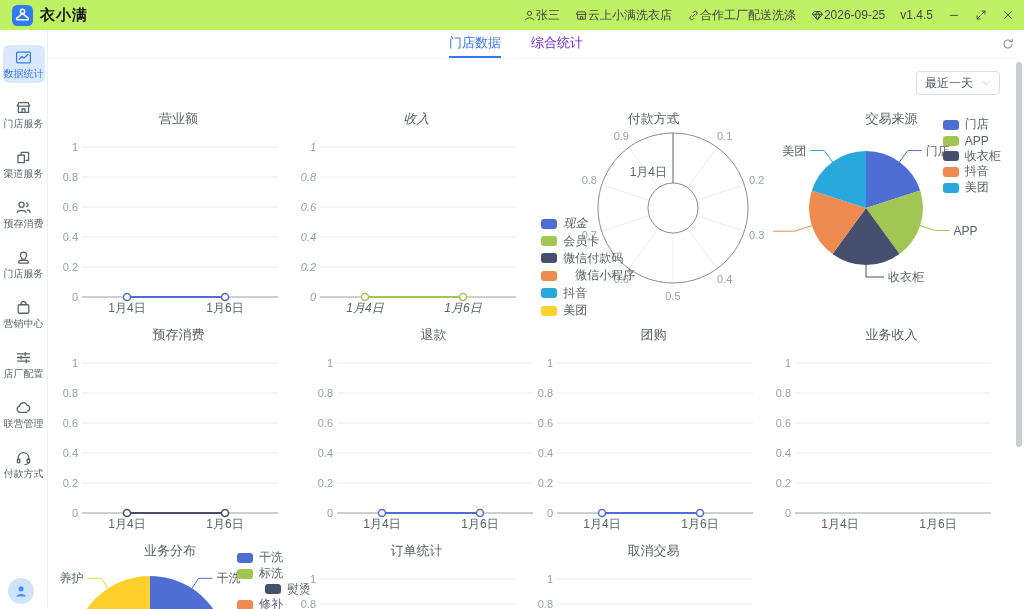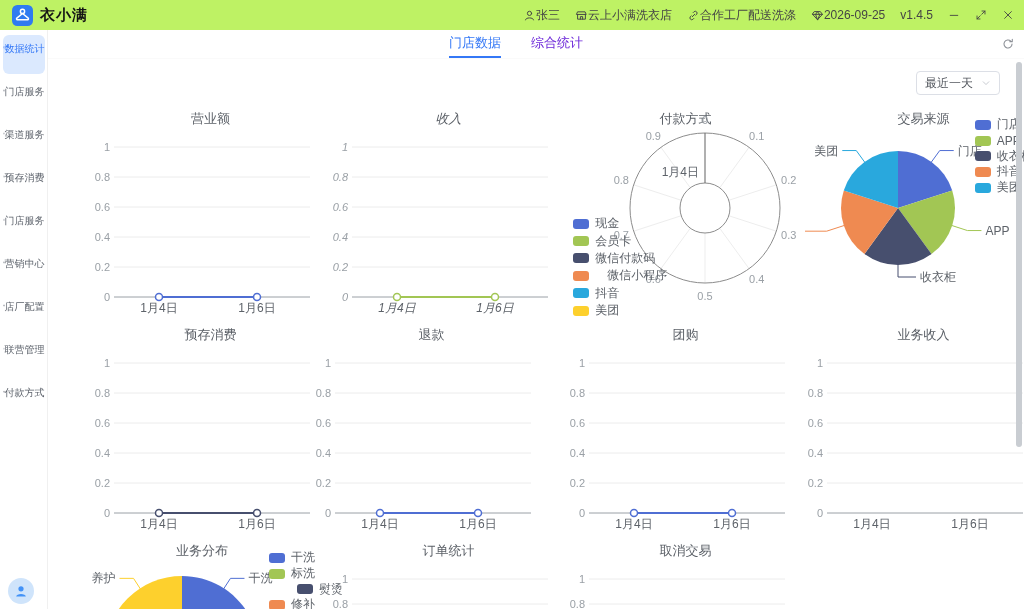--- a/index.html
+++ b/index.html
@@ -12,42 +12,42 @@
   .brand-name{font-size:15px;font-weight:bold;color:#151515;letter-spacing:1px;}
   .tb-right{display:flex;align-items:center;gap:15px;font-size:12px;color:#454545;}
   .tb-item{display:flex;align-items:center;cursor:default;}
   .tb-item svg{width:13px;height:13px;}
   .win-btn{display:flex;align-items:center;cursor:pointer;}
   .win-btn svg{width:12px;height:12px;}
   .icon{fill:none;stroke:currentColor;stroke-width:1.2;stroke-linecap:round;stroke-linejoin:round;}
   .app-body{display:flex;height:579px;}
   .sidebar{width:48px;border-right:1px solid #f0f0f0;box-sizing:border-box;position:relative;
     padding-top:3px;flex:none;}
-  .side-item{width:42px;margin:2px auto 4px;border-radius:6px;display:flex;flex-direction:row;
-    align-items:center;padding:4px 0 16px;color:#5c626b;cursor:pointer;}
+  .side-item{width:42px;margin:12px auto 4px;border-radius:6px;display:flex;flex-direction:column;
+    align-items:center;padding:4px 0 4px;color:#5c626b;cursor:pointer;}
   .side-item svg{width:17px;height:17px;margin-bottom:2px;}
   .side-item .lb{font-size:10px;line-height:11px;white-space:nowrap;}
   .side-item.active{background:#dbe9fe;color:#3478f6;}
   .avatar{position:absolute;left:8px;bottom:5px;width:26px;height:26px;border-radius:50%;
     background:#cfe4fb;display:flex;align-items:center;justify-content:center;cursor:pointer;}
   .avatar svg{width:16px;height:16px;}
   .main{flex:1;display:flex;flex-direction:column;min-width:0;}
   .tabbar{height:28px;display:flex;align-items:center;position:relative;border-bottom:1px solid #fafafa;}
   .tabs{flex:1;display:flex;justify-content:center;gap:30px;padding-right:40px;}
   .tab{font-size:13px;color:#6d28d9;height:28px;line-height:25px;box-sizing:border-box;cursor:pointer;}
   .tab.active{color:#3478f6;border-bottom:2px solid #3478f6;}
   .refresh{position:absolute;right:9px;top:7px;cursor:pointer;color:#8b8f96;}
   .refresh svg{width:14px;height:14px;}
   .content{position:relative;flex:1;overflow:hidden;background:#fff;}
   .select{position:absolute;top:12px;right:24px;width:84px;height:24px;border:1px solid #dcdfe6;
     border-radius:4px;display:flex;align-items:center;justify-content:space-between;padding:0 8px;
     box-sizing:border-box;font-size:12px;color:#53575e;background:#fff;cursor:pointer;z-index:5;}
   .select svg{width:10px;height:10px;color:#b6bac2;}
   .charts{position:absolute;left:0;top:0;right:0;bottom:0;}
-  .cell{position:absolute;width:237px;height:216px;margin-left:32px;}
+  .cell{position:absolute;width:237px;height:216px;}
   .legend{position:absolute;display:flex;flex-direction:column;}
   .l-item{display:flex;align-items:center;gap:6px;cursor:pointer;}
   .l-sw{width:16px;height:10px;border-radius:3px;flex:none;}
   .l-tx{font-size:12px;color:#5d6269;white-space:nowrap;}
   .ct{font-size:13px;fill:#5a5f66;}
   .yt{font-size:11px;fill:#9aa0a6;}
   .xt{font-size:12px;fill:#5d6269;}
   .pt{font-size:11px;fill:#9aa0a6;}
   .cl{font-size:12px;fill:#5d6269;}
   .scrollbar{position:fixed;right:1px;top:62px;width:7px;height:489px;z-index:9;}
@@ -276,21 +276,21 @@
               <text x="221.69297343397352" y="79.30650449500462" class="pt" text-anchor="middle">0.2</text>
               <text x="221.69297343397352" y="133.69349550499535" class="pt" text-anchor="middle">0.3</text>
               <text x="189.72510220173766" y="177.69349550499538" class="pt" text-anchor="middle">0.4</text>
               <text x="138" y="194.5" class="pt" text-anchor="middle">0.5</text>
               <text x="86.27489779826237" y="177.69349550499538" class="pt" text-anchor="middle">0.6</text>
               <text x="54.307026566026494" y="133.69349550499538" class="pt" text-anchor="middle">0.7</text>
               <text x="54.30702656602648" y="79.30650449500465" class="pt" text-anchor="middle">0.8</text>
               <text x="86.27489779826234" y="35.30650449500463" class="pt" text-anchor="middle">0.9</text>
               <text x="132" y="71" class="xt" text-anchor="end">1月4日</text>
             </svg><div class="legend" style="left: 6px; top: 110px;">
-              <div class="l-item" style="height: 17.4px;">
+              <div class="l-item" style="height: 17.4px; font-style: italic;">
                 <span class="l-sw" style="background: rgb(79, 110, 211);"></span>
                 <span class="l-tx">现金</span>
               </div>
               <div class="l-item" style="height: 17.4px;">
                 <span class="l-sw" style="background: rgb(162, 198, 84);"></span>
                 <span class="l-tx">会员卡</span>
               </div>
               <div class="l-item" style="height: 17.4px;">
                 <span class="l-sw" style="background: rgb(71, 79, 110);"></span>
                 <span class="l-tx">微信付款码</span>
@@ -359,21 +359,21 @@
               <line x1="22" y1="162" x2="218" y2="162" stroke="#ececec" stroke-width="1"></line>
               <text x="18" y="165.5" class="yt" text-anchor="end">0.2</text>
               <line x1="22" y1="192" x2="218" y2="192" stroke="#9aa0a6" stroke-width="1"></line>
               <text x="18" y="195.5" class="yt" text-anchor="end">0</text>
               <text x="67" y="207" class="xt" text-anchor="middle">1月4日</text>
               <text x="165" y="207" class="xt" text-anchor="middle">1月6日</text>
               <line x1="67" y1="192" x2="165" y2="192" stroke="#474f6e" stroke-width="2"></line>
               <circle cx="67" cy="192" r="3.5" fill="#fff" stroke="#474f6e" stroke-width="1.5"></circle>
               <circle cx="165" cy="192" r="3.5" fill="#fff" stroke="#474f6e" stroke-width="1.5"></circle>
             </svg></div>
-          <div class="cell" style="left: 233px; top: 262px;"><svg width="237" height="216">
+          <div class="cell" style="left: 267px; top: 262px;"><svg width="237" height="216">
               <text x="118.5" y="18" class="ct" text-anchor="middle">退款</text>
               <line x1="22" y1="42" x2="218" y2="42" stroke="#ececec" stroke-width="1"></line>
               <text x="18" y="45.5" class="yt" text-anchor="end">1</text>
               <line x1="22" y1="72" x2="218" y2="72" stroke="#ececec" stroke-width="1"></line>
               <text x="18" y="75.5" class="yt" text-anchor="end">0.8</text>
               <line x1="22" y1="102" x2="218" y2="102" stroke="#ececec" stroke-width="1"></line>
               <text x="18" y="105.5" class="yt" text-anchor="end">0.6</text>
               <line x1="22" y1="132" x2="218" y2="132" stroke="#ececec" stroke-width="1"></line>
               <text x="18" y="135.5" class="yt" text-anchor="end">0.4</text>
               <line x1="22" y1="162" x2="218" y2="162" stroke="#ececec" stroke-width="1"></line>

